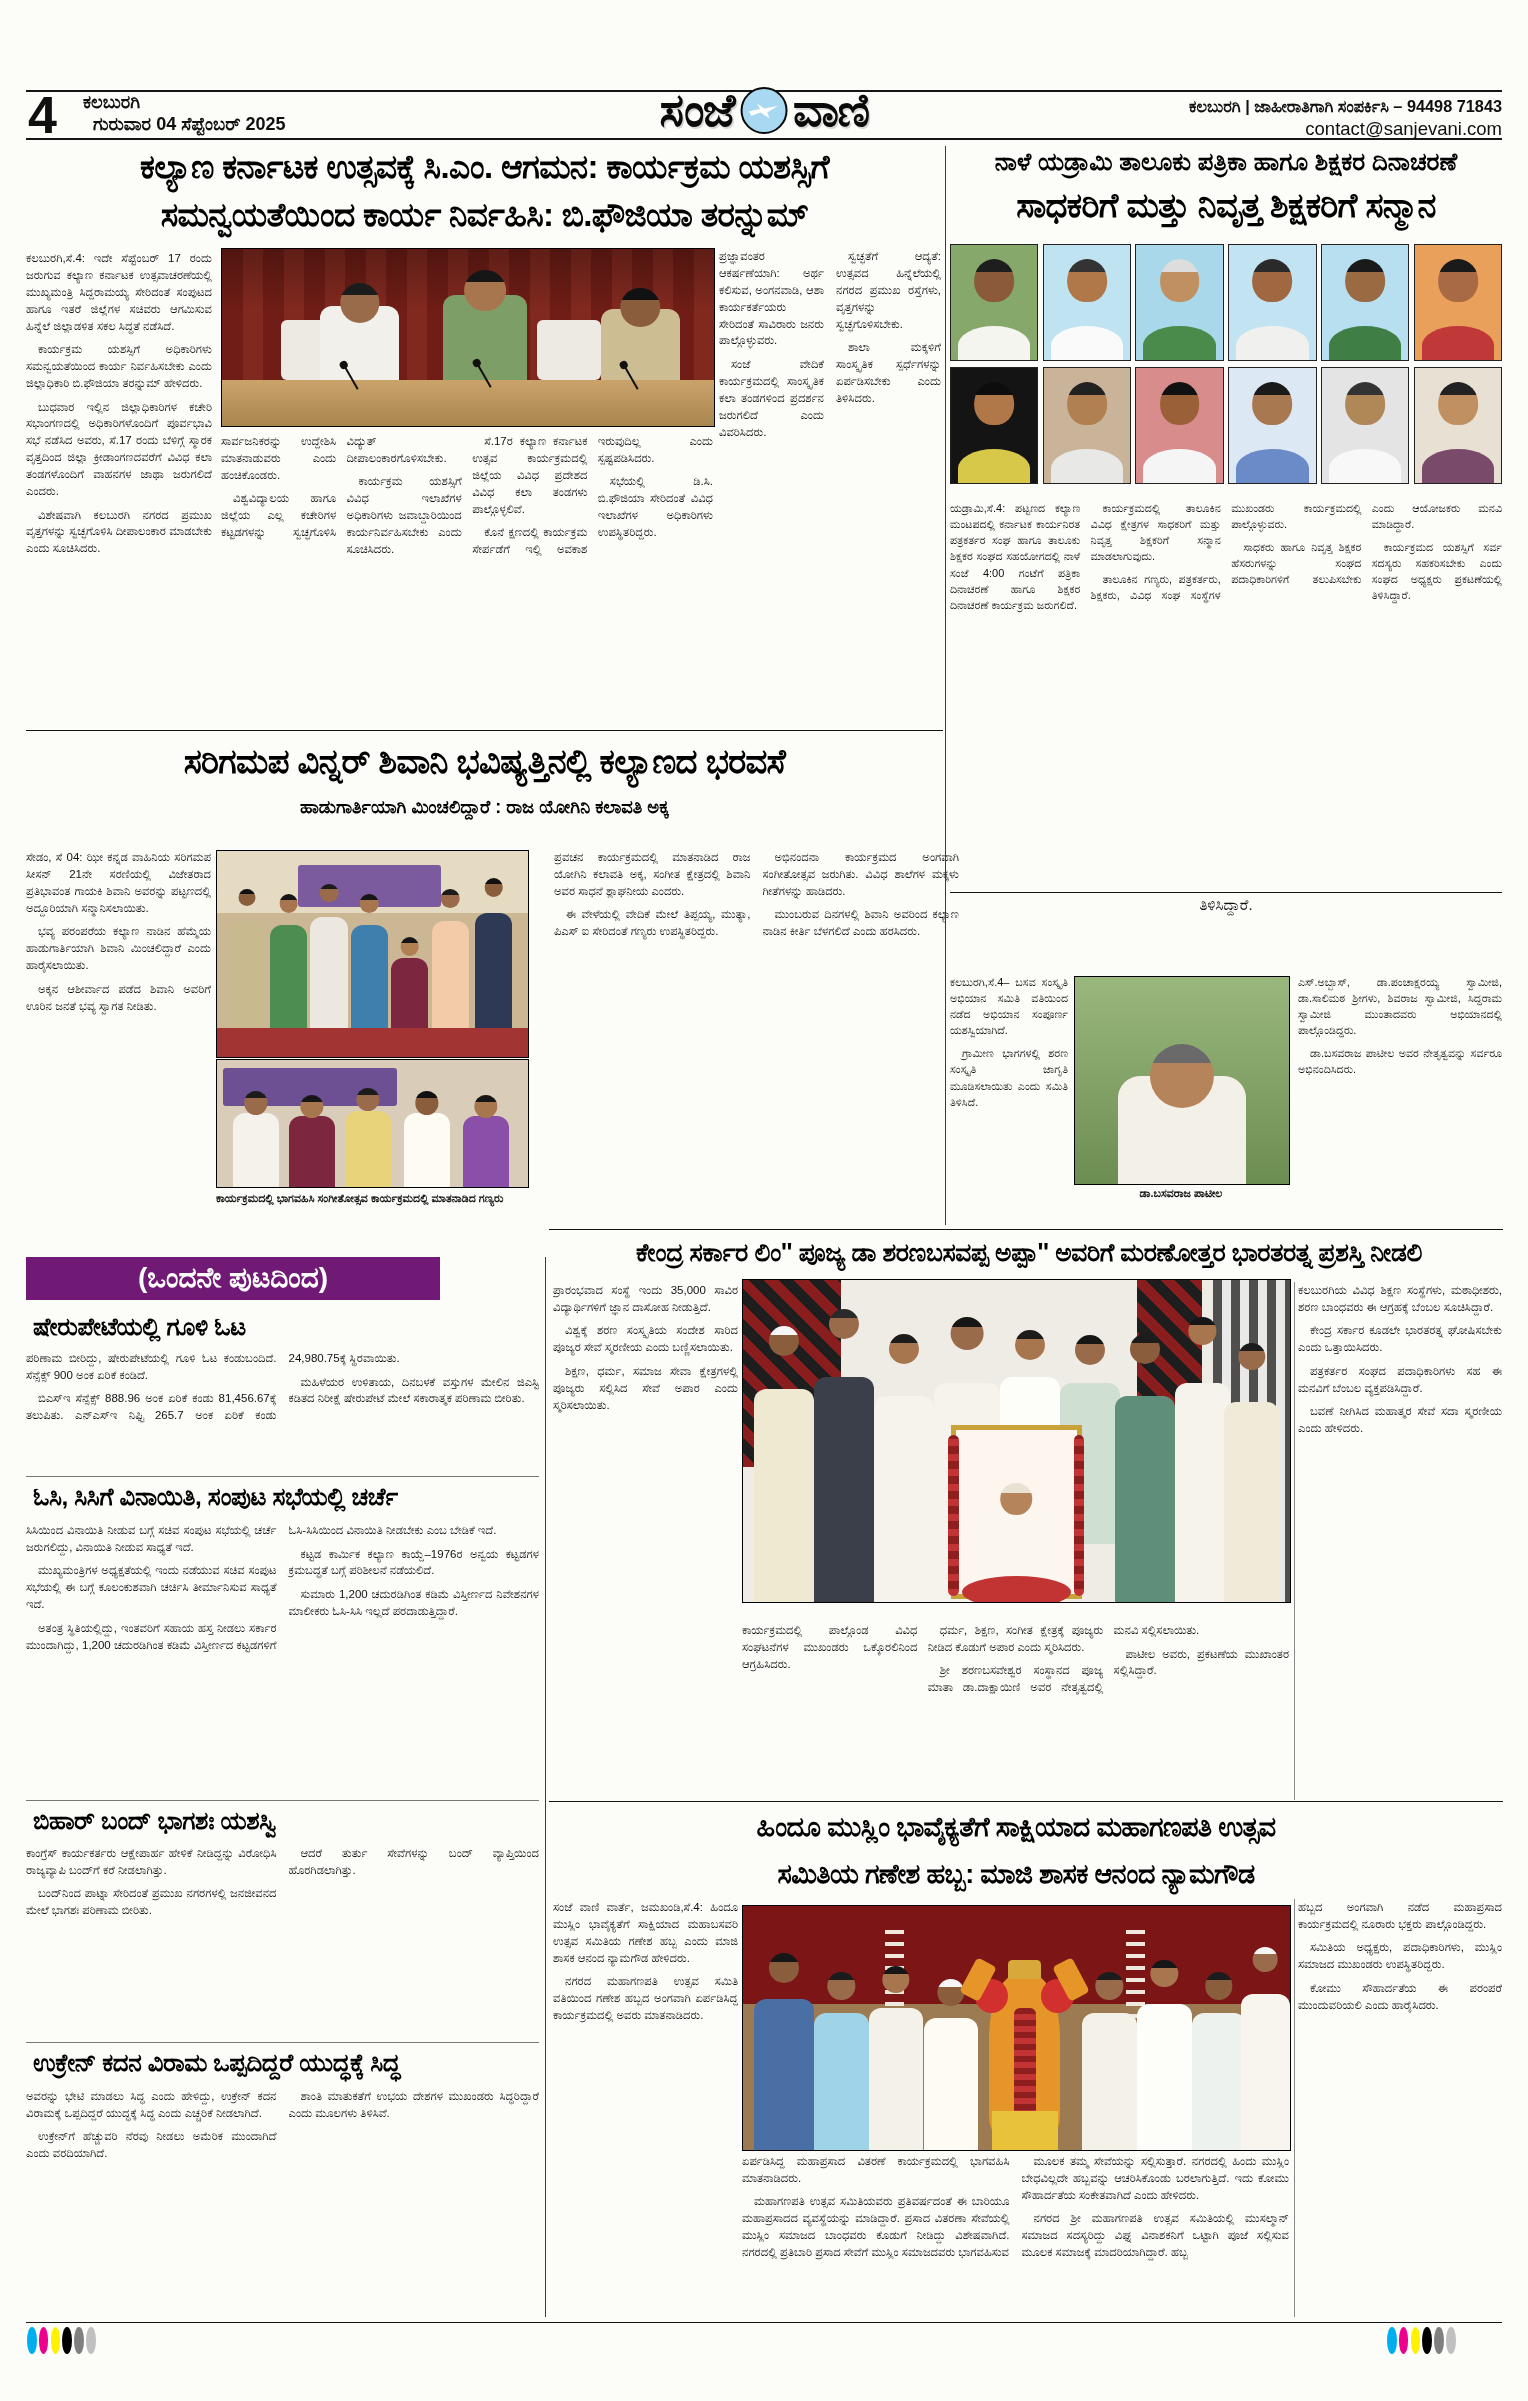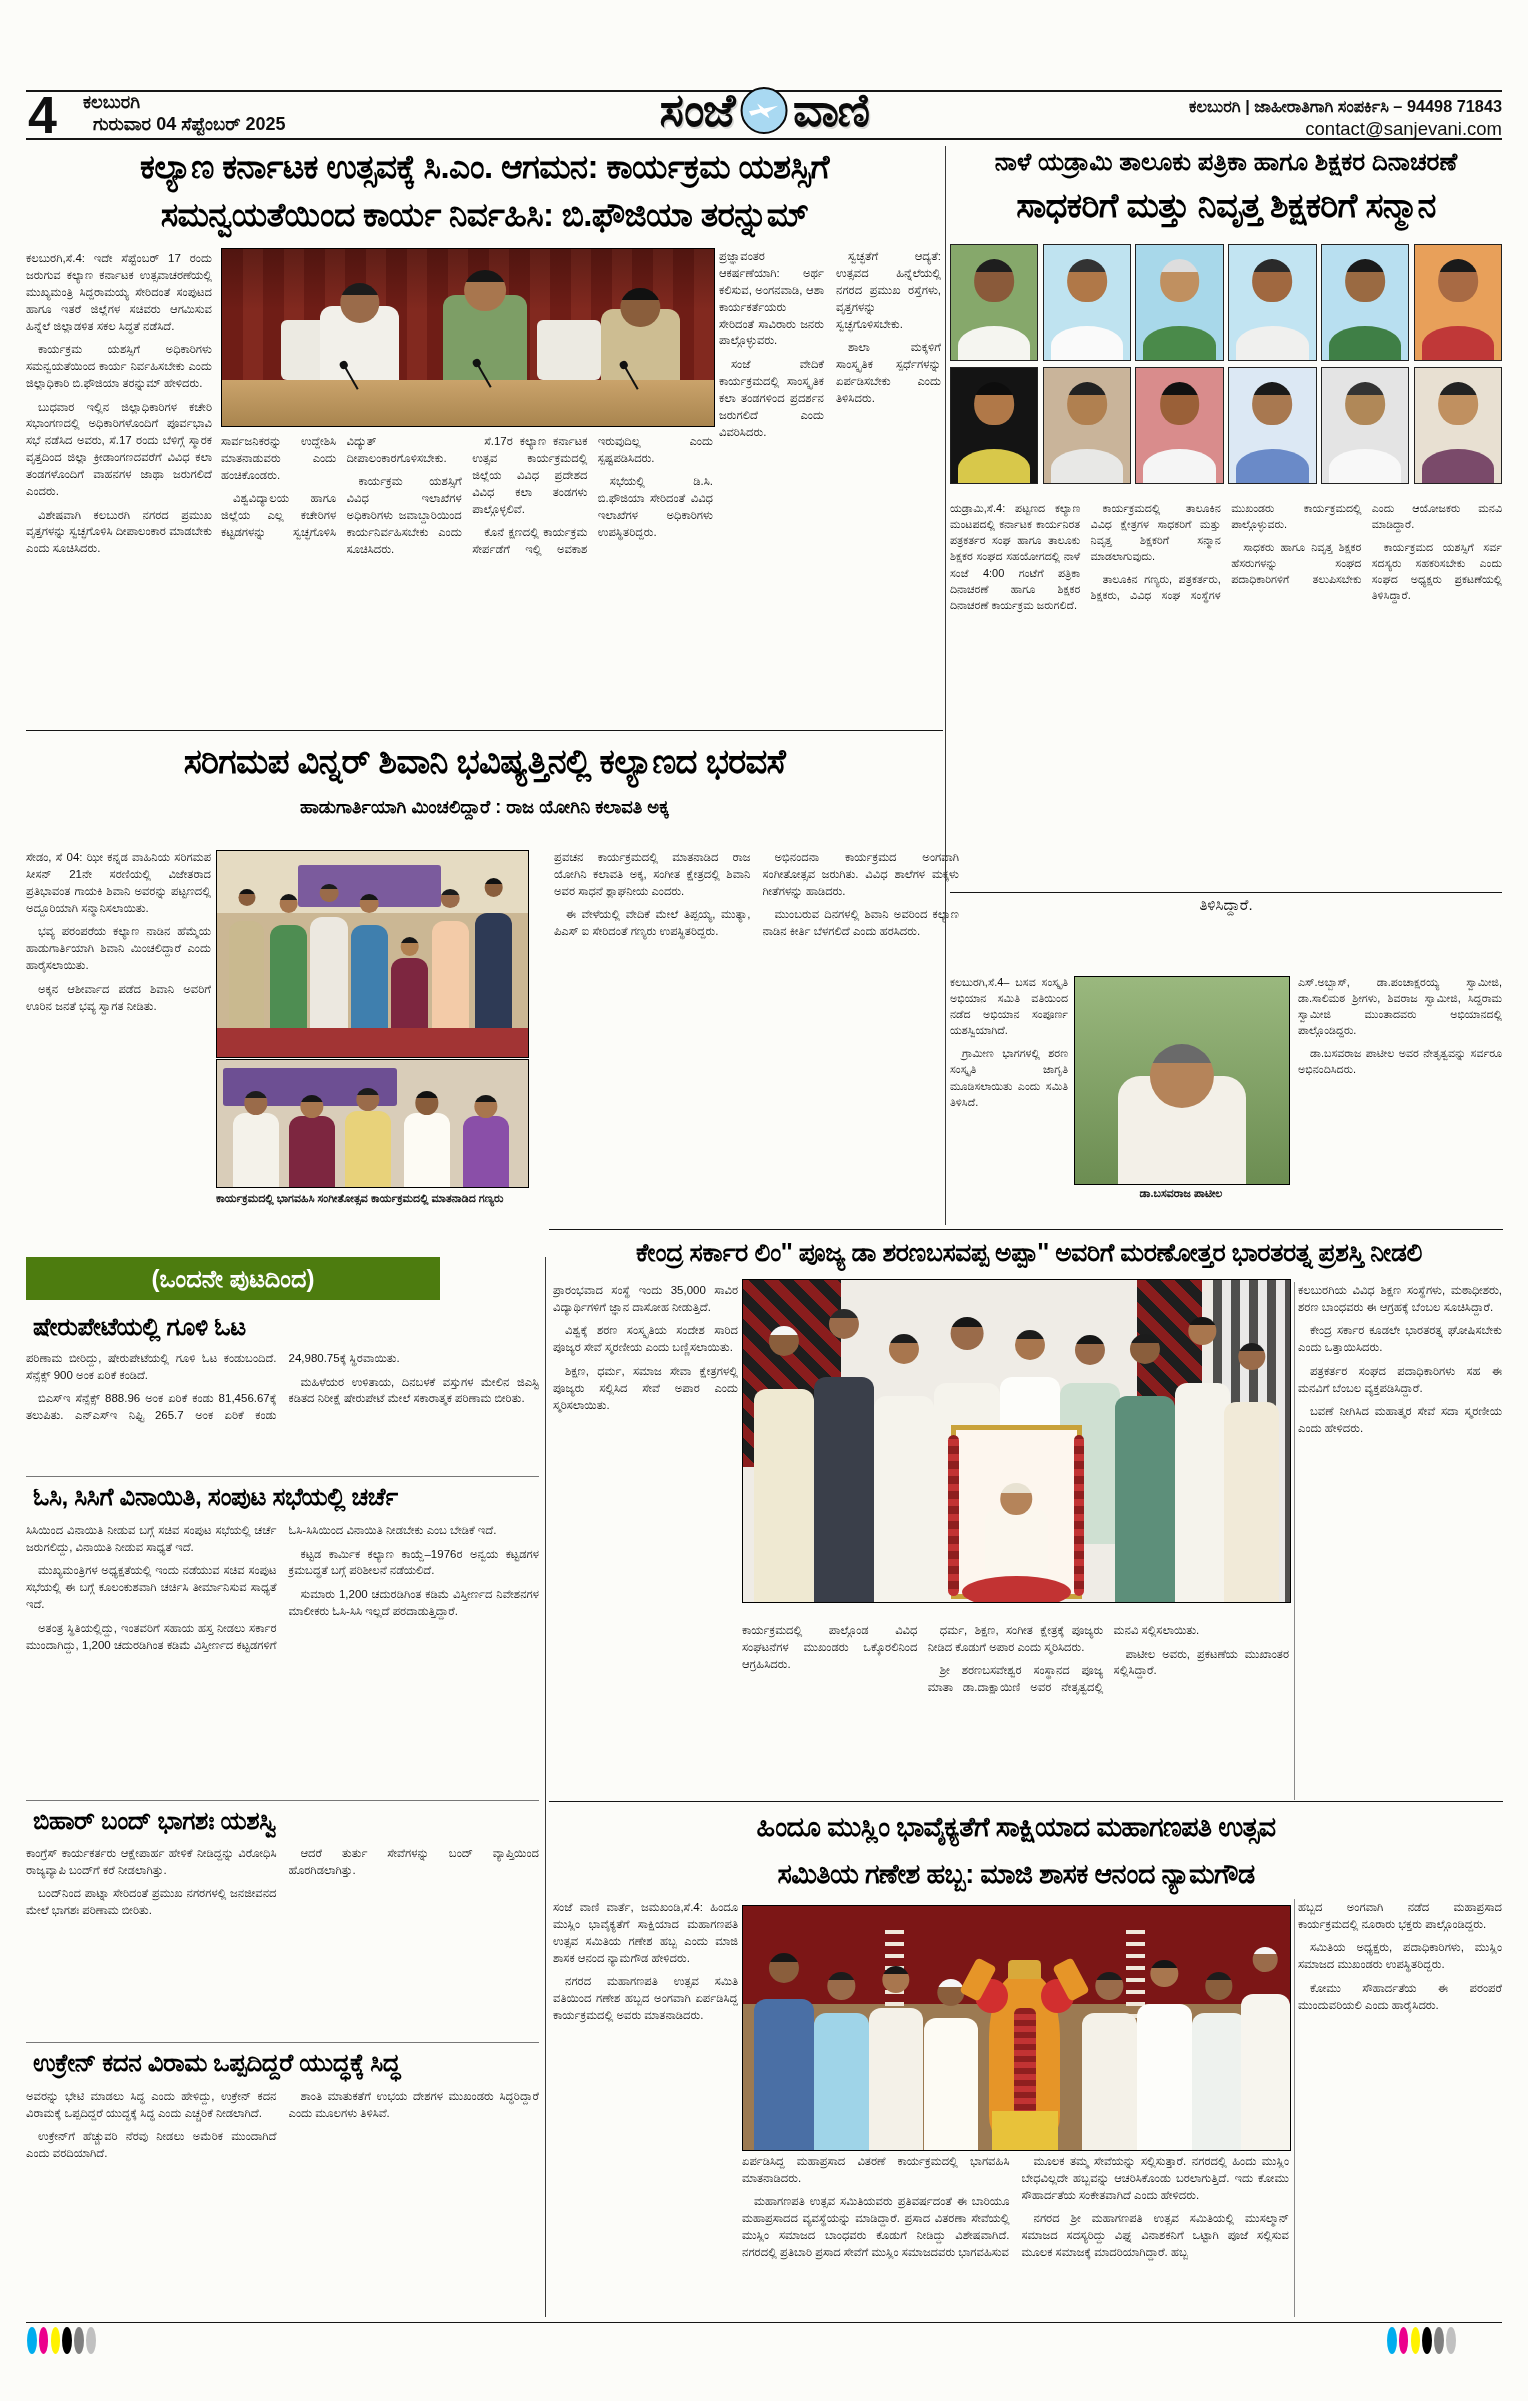--- a/index.html
+++ b/index.html
@@ -12,21 +12,21 @@
   .subhead{font-weight:800;text-align:center;color:#000;}
   .kicker{font-weight:800;text-align:center;color:#000;}
   .body-text{font-size:11.5px;line-height:1.47;text-align:justify;overflow:hidden;}
   .body-text p{margin:0 0 6.7px 0;text-indent:12px;}
   .body-text p:first-child{text-indent:0;}
   .cols-2{column-count:2;column-gap:12px;}
   .cols-3{column-count:3;column-gap:10.4px;}
   .cols-4{column-count:4;column-gap:10.4px;}
   .photo{position:absolute;border:1.1px solid #000;overflow:hidden;background:#ddd;}
   .caption{font-size:11px;font-weight:700;text-align:center;overflow:hidden;}
-  .blackbar{background:#4d7c0f;color:#fff;font-weight:800;font-size:24px;text-align:center;
+  .blackbar{background:#701a75;color:#fff;font-weight:800;font-size:28px;text-align:center;
             display:flex;align-items:center;justify-content:center;}
   .sub-art-head{font-weight:800;font-size:24.4px;color:#000;letter-spacing:-0.4px;}
   .endnote{font-size:15px;text-align:center;font-weight:400;}
 
   
   .masthead{display:flex;align-items:center;gap:6px;justify-content:center;}
   .masthead .mword{font-size:46px;font-weight:800;letter-spacing:-1.5px;color:#0a0a0a;
                    text-shadow:1.5px 1.5px 0 rgba(0,0,0,0.15);}
   .mlogo{width:43px;height:43px;border-radius:50%;background:#a9d9f2;border:2.2px solid #0a0a0a;position:relative;flex:0 0 auto;}
   .mlogo::before{content:"";position:absolute;left:16%;top:30%;width:68%;height:40%;background:#fff;
@@ -286,21 +286,21 @@
       <p>ಪತ್ರಕರ್ತರ ಸಂಘದ ಪದಾಧಿಕಾರಿಗಳು ಸಹ ಈ ಮನವಿಗೆ ಬೆಂಬಲ ವ್ಯಕ್ತಪಡಿಸಿದ್ದಾರೆ.</p>
       <p>ಬವಣೆ ನೀಗಿಸಿದ ಮಹಾತ್ಮರ ಸೇವೆ ಸದಾ ಸ್ಮರಣೀಯ ಎಂದು ಹೇಳಿದರು.</p>
     </div>
   <div class="rule-v" style="left:1294px;top:1282px;height:518px;background:#8a8a8a;"></div>
 
   <div class="rule-h" style="left:549px;top:1801px;width:954px;height:1.1px;"></div>
   <div class="abs headline" style="left:591px;top:1810px;width:850px;font-size:27px;">ಹಿಂದೂ ಮುಸ್ಲಿಂ ಭಾವೈಕ್ಯತೆಗೆ ಸಾಕ್ಷಿಯಾದ  ಮಹಾಗಣಪತಿ ಉತ್ಸವ</div>
   <div class="abs headline" style="left:591px;top:1850px;width:850px;font-size:27px;margin-top:7px;">ಸಮಿತಿಯ ಗಣೇಶ ಹಬ್ಬ: ಮಾಜಿ ಶಾಸಕ ಆನಂದ ನ್ಯಾಮಗೌಡ</div>
 
   <div class="abs body-text" style="left:553px;top:1899px;width:185px;height:418px;">
-      <p>ಸಂಜೆ ವಾಣಿ ವಾರ್ತೆ, ಜಮಖಂಡಿ,ಸೆ.4: ಹಿಂದೂ ಮುಸ್ಲಿಂ ಭಾವೈಕ್ಯತೆಗೆ ಸಾಕ್ಷಿಯಾದ ಮಹಾಗಣಪತಿ ಉತ್ಸವ ಸಮಿತಿಯ ಗಣೇಶ ಹಬ್ಬ ಎಂದು ಮಾಜಿ ಶಾಸಕ ಆನಂದ ನ್ಯಾಮಗೌಡ ಹೇಳಿದರು.</p>
+      <p>ಸಂಜೆ ವಾಣಿ ವಾರ್ತೆ, ಜಮಖಂಡಿ,ಸೆ.4: ಹಿಂದೂ ಮುಸ್ಲಿಂ ಭಾವೈಕ್ಯತೆಗೆ ಸಾಕ್ಷಿಯಾದ ಮಹಾಬಸವರಿ ಉತ್ಸವ ಸಮಿತಿಯ ಗಣೇಶ ಹಬ್ಬ ಎಂದು ಮಾಜಿ ಶಾಸಕ ಆನಂದ ನ್ಯಾಮಗೌಡ ಹೇಳಿದರು.</p>
       <p>ನಗರದ ಮಹಾಗಣಪತಿ ಉತ್ಸವ ಸಮಿತಿ ವತಿಯಿಂದ ಗಣೇಶ ಹಬ್ಬದ ಅಂಗವಾಗಿ ಏರ್ಪಡಿಸಿದ್ದ ಕಾರ್ಯಕ್ರಮದಲ್ಲಿ ಅವರು ಮಾತನಾಡಿದರು.</p>
     </div>
 
   <div class="photo" style="left:742px;top:1905px;width:547px;height:244px;">
     <div class="abs" style="inset:0;background:linear-gradient(180deg,#7c1616 0 40%,#9c7a52 40%);"></div>
     <div class="abs" style="left:26%;top:10%;width:3.5%;height:80%;background:repeating-linear-gradient(0deg,#f0e8da 0 4.4px,rgba(0,0,0,0) 4.4px 12px);"></div>
     <div class="abs" style="left:70%;top:10%;width:3.5%;height:80%;background:repeating-linear-gradient(0deg,#f0e8da 0 4.4px,rgba(0,0,0,0) 4.4px 12px);"></div>
     <div class="fig" style="left:2%;bottom:0;width:11%;height:62%;--shirt:#4a6fa5;--skin:#8a5e3c;--hair:#161616;"></div>
     <div class="fig" style="left:13%;bottom:0;width:10%;height:56%;--shirt:#9fd4e8;--skin:#9a6b4a;--hair:#1c1c1c;"></div>
     <div class="fig" style="left:23%;bottom:0;width:10%;height:58%;--shirt:#f4f1e8;--skin:#a8764e;--hair:#161616;"></div>

